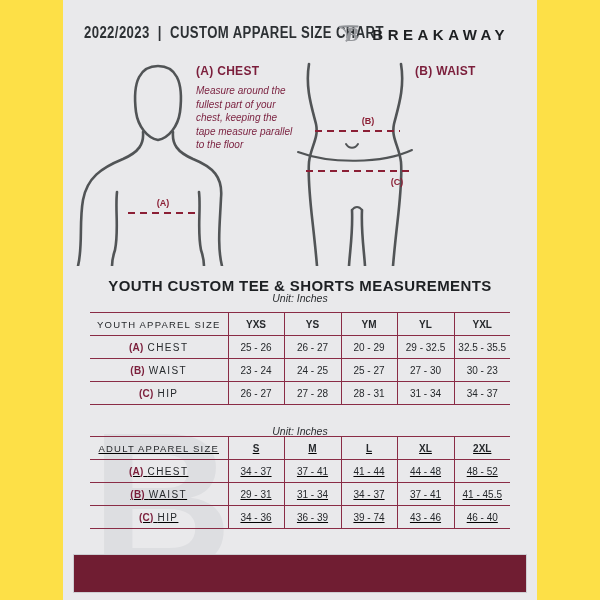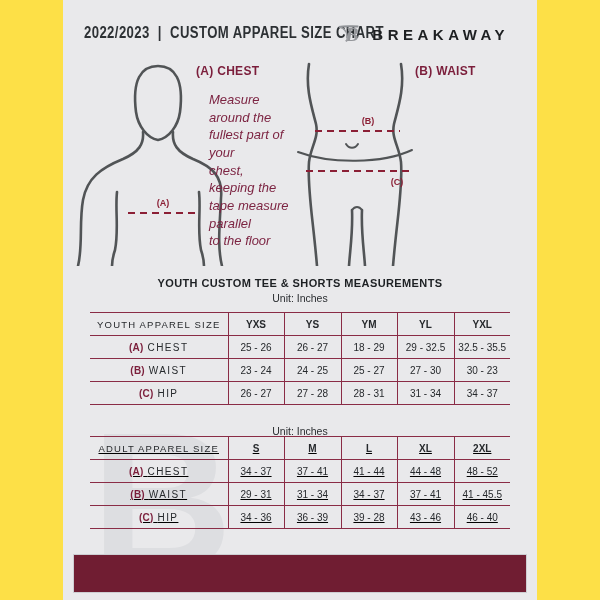--- a/index.html
+++ b/index.html
@@ -13,28 +13,28 @@
              color:#2d3134;letter-spacing:.5px;white-space:pre;
              transform:scaleX(.82);transform-origin:0 50%;}
   .brand{position:absolute;right:28px;top:20px;display:flex;align-items:center;gap:7px;}
   .brand-name{font-size:15px;font-weight:700;letter-spacing:4.5px;color:#1d1f21;}
 
   
   .guide{position:absolute;left:0;top:57px;width:100%;height:212px;}
   .fig{position:absolute;}
   .guide-block{position:absolute;}
   .guide-head{font-size:12px;font-weight:700;color:#7b1e3b;letter-spacing:.3px;margin:0 0 6px 0;}
-  .guide-body{font-size:13px;font-style:italic;color:#7c2442;line-height:1.36;
-              white-space:pre-line;margin:13px;}
-
-  
-  .sec-title{position:absolute;left:0;width:100%;text-align:center;font-size:11px;
+  .guide-body{font-size:10px;font-style:italic;color:#7c2442;line-height:1.36;
+              white-space:pre-line;margin:0;}
+
+  
+  .sec-title{position:absolute;left:0;width:100%;text-align:center;font-size:15px;
              font-weight:700;letter-spacing:.4px;color:#1d2023;}
   .sec-unit{position:absolute;left:0;width:100%;text-align:center;font-size:10.5px;
-            color:#2a2d30;}
+            font-style:italic;color:#2a2d30;}
 
   
   .tbl-wrap{position:absolute;left:27px;width:420px;z-index:2;}
   table.size-table{border-collapse:collapse;table-layout:fixed;width:420px;}
   table.size-table td{height:22px;border-top:1.5px solid #8a2c46;font-size:10px;
                       color:#26292c;text-align:center;vertical-align:middle;
                       background:transparent;padding:0;}
   table.size-table tr:last-child td{border-bottom:1.5px solid #8a2c46;}
   table.size-table td + td{border-left:1.2px solid #8a2c46;}
   td.label-cell{text-align:left;padding-left:14px;letter-spacing:1.2px;}
@@ -134,21 +134,21 @@
           <td>YXS</td>
           <td>YS</td>
           <td>YM</td>
           <td>YL</td>
           <td>YXL</td>
         </tr>
         <tr>
           <td class="label-cell"><span class="pfx">(A)</span> <span class="row-label">CHEST</span></td>
           <td>25 - 26</td>
           <td>26 - 27</td>
-          <td>18 - 29</td>
+          <td>20 - 29</td>
           <td>29 - 32.5</td>
           <td>32.5 - 35.5</td>
         </tr>
         <tr>
           <td class="label-cell"><span class="pfx">(B)</span> <span class="row-label">WAIST</span></td>
           <td>23 - 24</td>
           <td>24 - 25</td>
           <td>25 - 27</td>
           <td>27 - 30</td>
           <td>30 - 23</td>
@@ -198,21 +198,21 @@
           <td>29 - 31</td>
           <td>31 - 34</td>
           <td>34 - 37</td>
           <td>37 - 41</td>
           <td>41 - 45.5</td>
         </tr>
         <tr>
           <td class="label-cell"><span class="pfx">(C)</span> <span class="row-label">HIP</span></td>
           <td>34 - 36</td>
           <td>36 - 39</td>
-          <td>39 - 28</td>
+          <td>39 - 74</td>
           <td>43 - 46</td>
           <td>46 - 40</td>
         </tr>
       </tbody>
         </table>
     </div>
 
     <div class="footer-bar"></div>
 
   </div>

